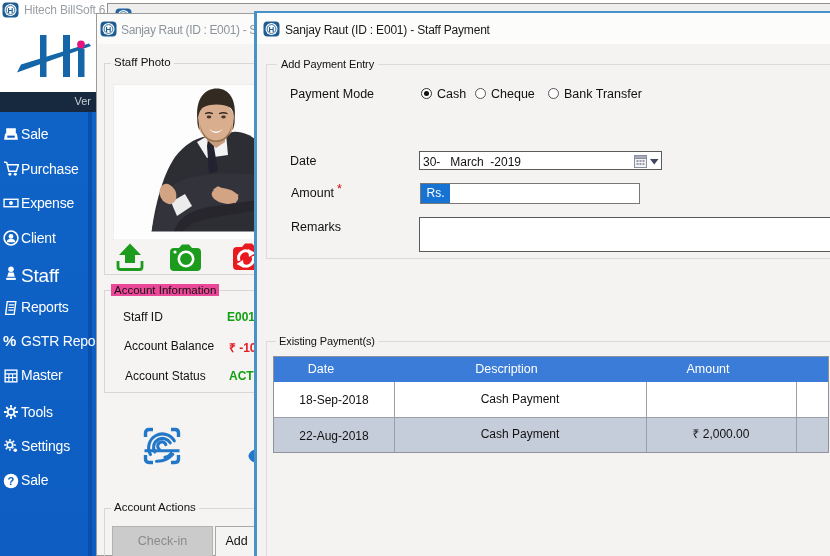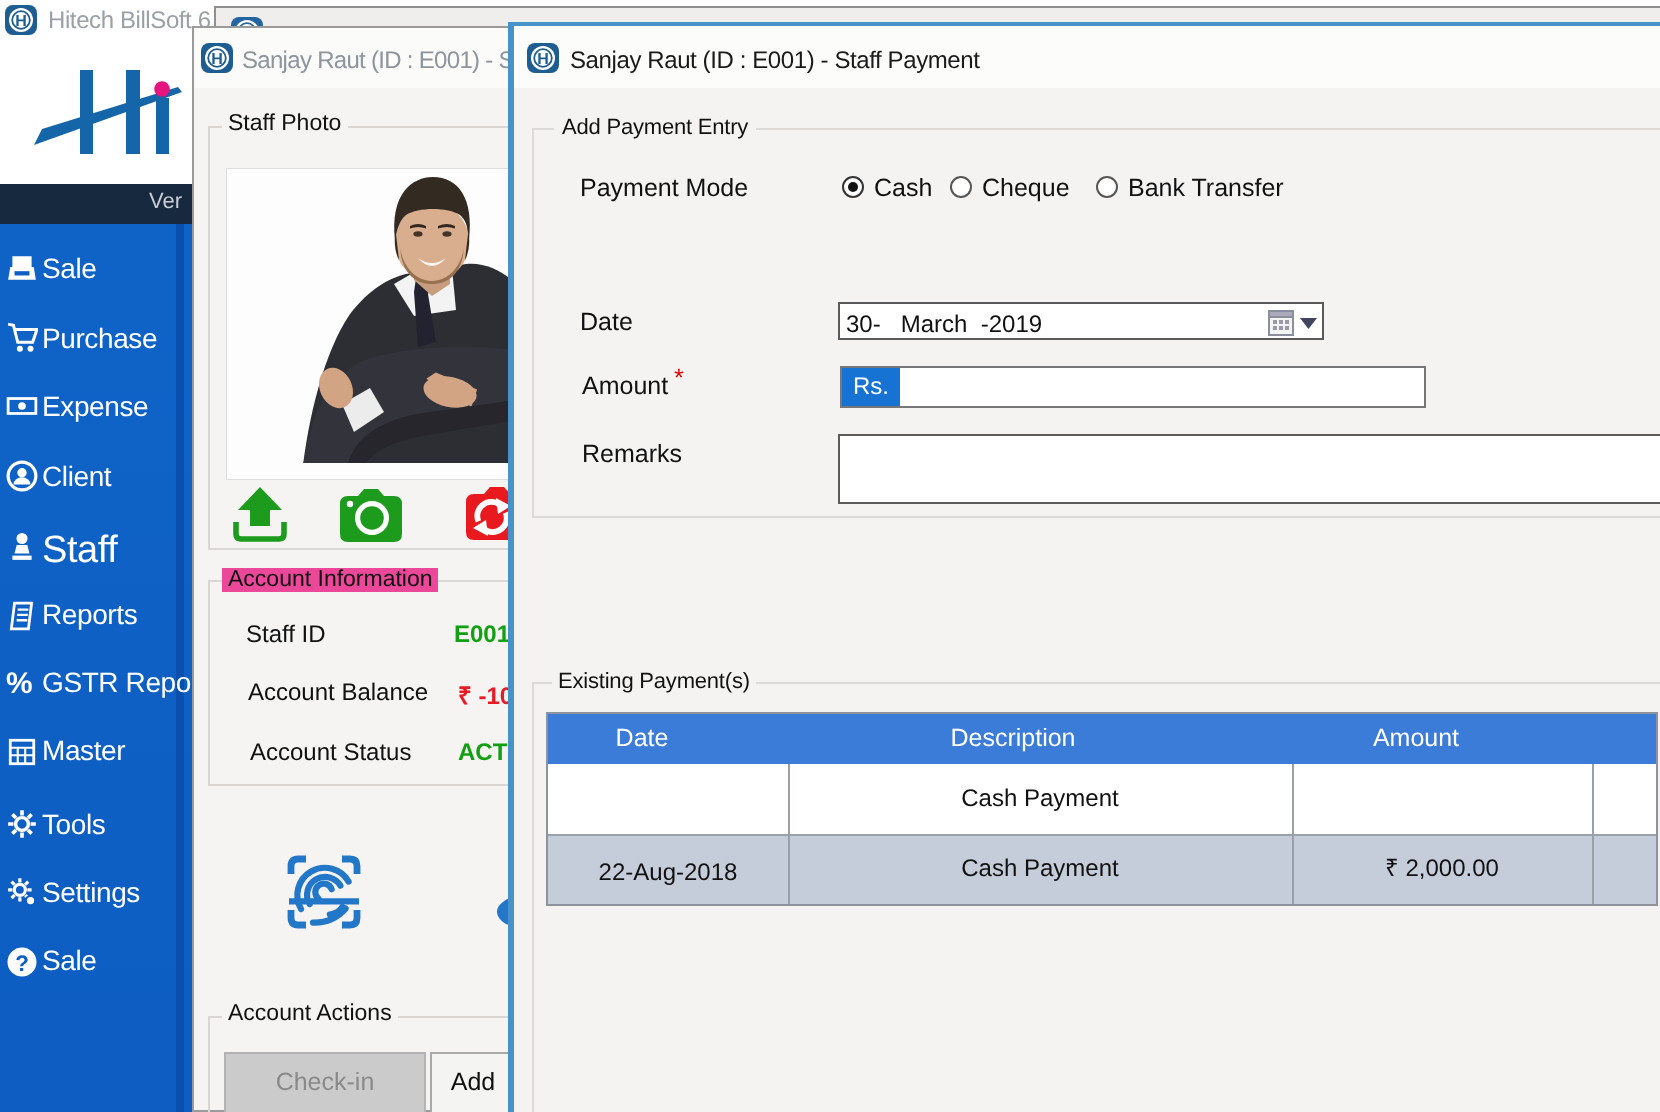--- a/index.html
+++ b/index.html
@@ -258,38 +258,39 @@
           <rect x="8.5" y="8" width="2" height="2"></rect>
       </g>
     </svg>
     <svg class="abs" style="left:230px;top:7px" width="9" height="6" viewBox="0 0 9 6">
       <polygon points="0,0 8.5,0 4.25,5.5" fill="#3f4460"></polygon>
     </svg>
   </div>
 
   <div class="abs" style="left:34px;top:173px;font-size:12.5px;color:#111;">Amount</div>
   <div class="abs" style="left:80px;top:169px;font-size:12.5px;color:#d00;">*</div>
-  <div class="abs" style="left:163px;top:170px;width:293px;height:21px;background:#fff;border:1px solid #777;">
+  <div class="abs" style="left:163px;top:170px;width:220px;height:21px;background:#fff;border:1px solid #777;">
     <div class="abs" style="left:0;top:0;width:29px;height:19px;background:#1673d4;color:#fff;font-size:12px;text-align:center;line-height:19px;">Rs.</div>
   </div>
 
   <div class="abs" style="left:34px;top:207px;font-size:12.5px;color:#111;">Remarks</div>
   <div class="abs" style="left:162px;top:204px;width:420px;height:35px;background:#fff;border:1px solid #5a5a5a;"></div>
 
   <div class="abs" style="left:9px;top:328px;width:567px;height:228px;border:1px solid #dcd9d6;border-right:none;border-bottom:none;"></div>
   <div class="abs" style="left:19px;top:322px;font-size:11px;letter-spacing:-0.1px;color:#111;background:#f4f3f2;padding:0 3px;">Existing Payment(s)</div>
 
   <div class="abs" style="left:16px;top:343px;width:556px;height:97px;border:1px solid #8d929b;background:#fff;">
     <div class="abs" style="left:0;top:0;width:554px;height:25px;background:#3b7cd9;"></div>
     <div class="abs" style="left:0;top:0;width:94px;height:25px;color:#fff;font-size:12.5px;text-align:center;line-height:25px;">Date</div>
     <div class="abs" style="left:107px;top:0;width:251px;height:25px;color:#fff;font-size:12.5px;text-align:center;line-height:25px;">Description</div>
     <div class="abs" style="left:359px;top:0;width:150px;height:25px;color:#fff;font-size:12.5px;text-align:center;line-height:25px;">Amount</div>
     <div class="abs" style="left:0;top:25px;width:554px;height:1px;background:#e8eaee;"></div>
 
     <div class="abs" style="left:0;top:25px;width:554px;height:35px;background:#fff;"></div>
+    <div class="abs" style="left:0;top:25px;width:120px;height:36px;color:#111;font-size:12px;text-align:center;line-height:36px;">18-Sep-2018</div>
     <div class="abs" style="left:120px;top:25px;width:252px;height:35px;color:#111;font-size:12px;text-align:center;line-height:35px;">Cash Payment</div>
 
     <div class="abs" style="left:0;top:60px;width:554px;height:35px;background:#c6cdda;"></div>
     <div class="abs" style="left:0;top:61px;width:120px;height:36px;color:#111;font-size:12px;text-align:center;line-height:36px;">22-Aug-2018</div>
     <div class="abs" style="left:120px;top:60px;width:252px;height:35px;color:#111;font-size:12px;text-align:center;line-height:35px;">Cash Payment</div>
     <div class="abs" style="left:372px;top:60px;width:150px;height:35px;color:#111;font-size:12px;text-align:center;line-height:35px;">₹ 2,000.00</div>
 
     <div class="abs" style="left:120px;top:25px;width:1px;height:70px;background:#9aa0aa;"></div>
     <div class="abs" style="left:372px;top:25px;width:1px;height:70px;background:#9aa0aa;"></div>
     <div class="abs" style="left:522px;top:25px;width:1px;height:70px;background:#9aa0aa;"></div>

